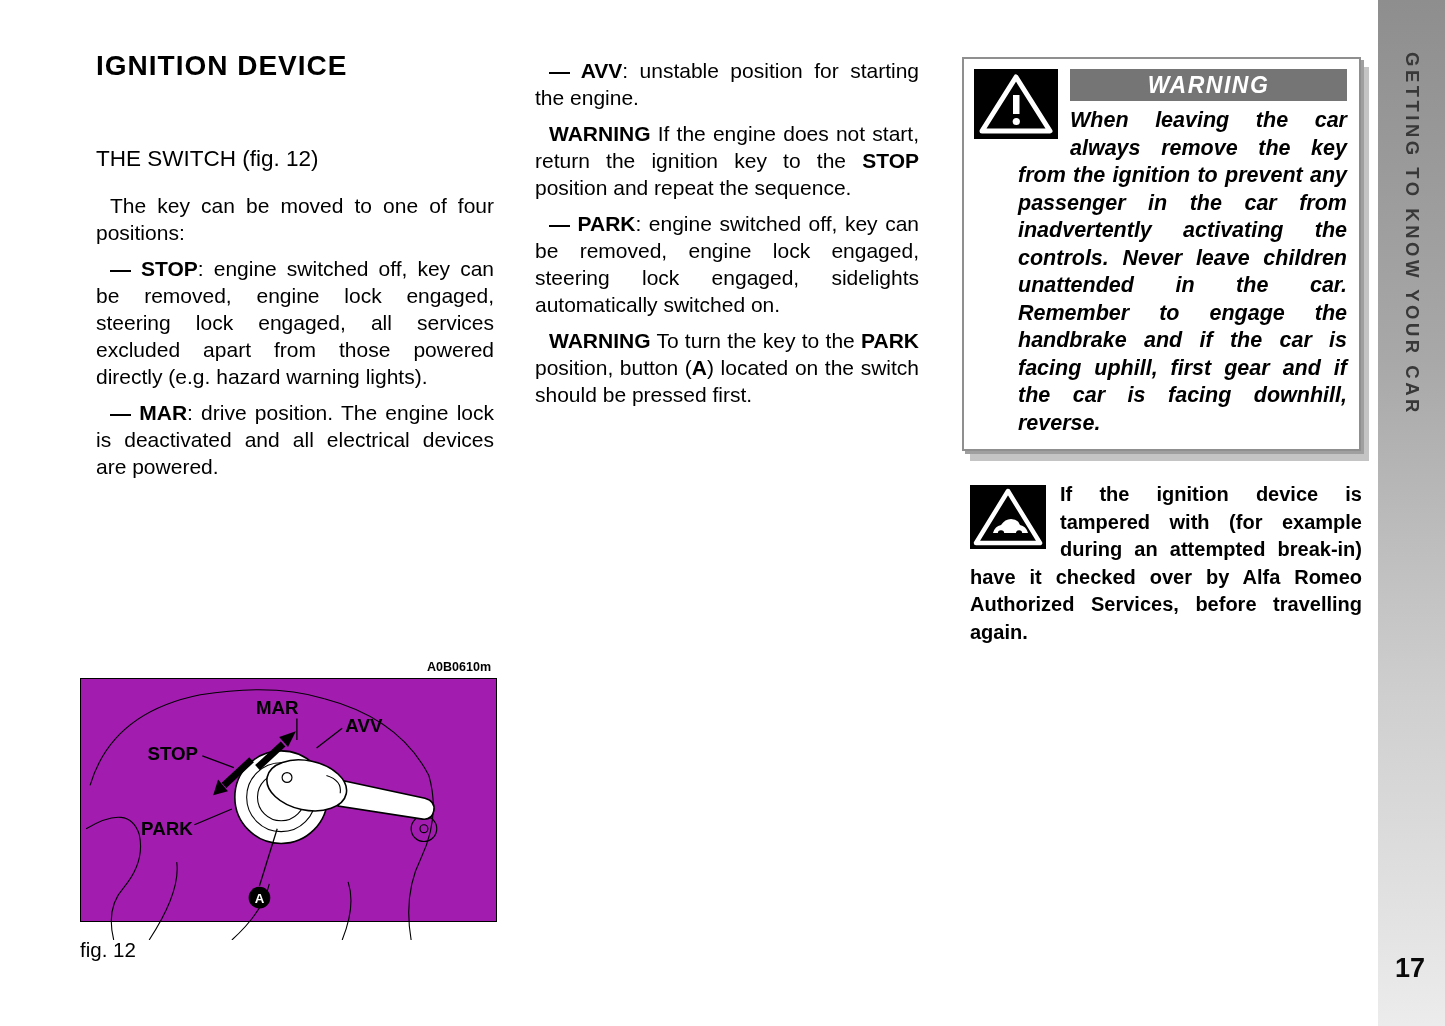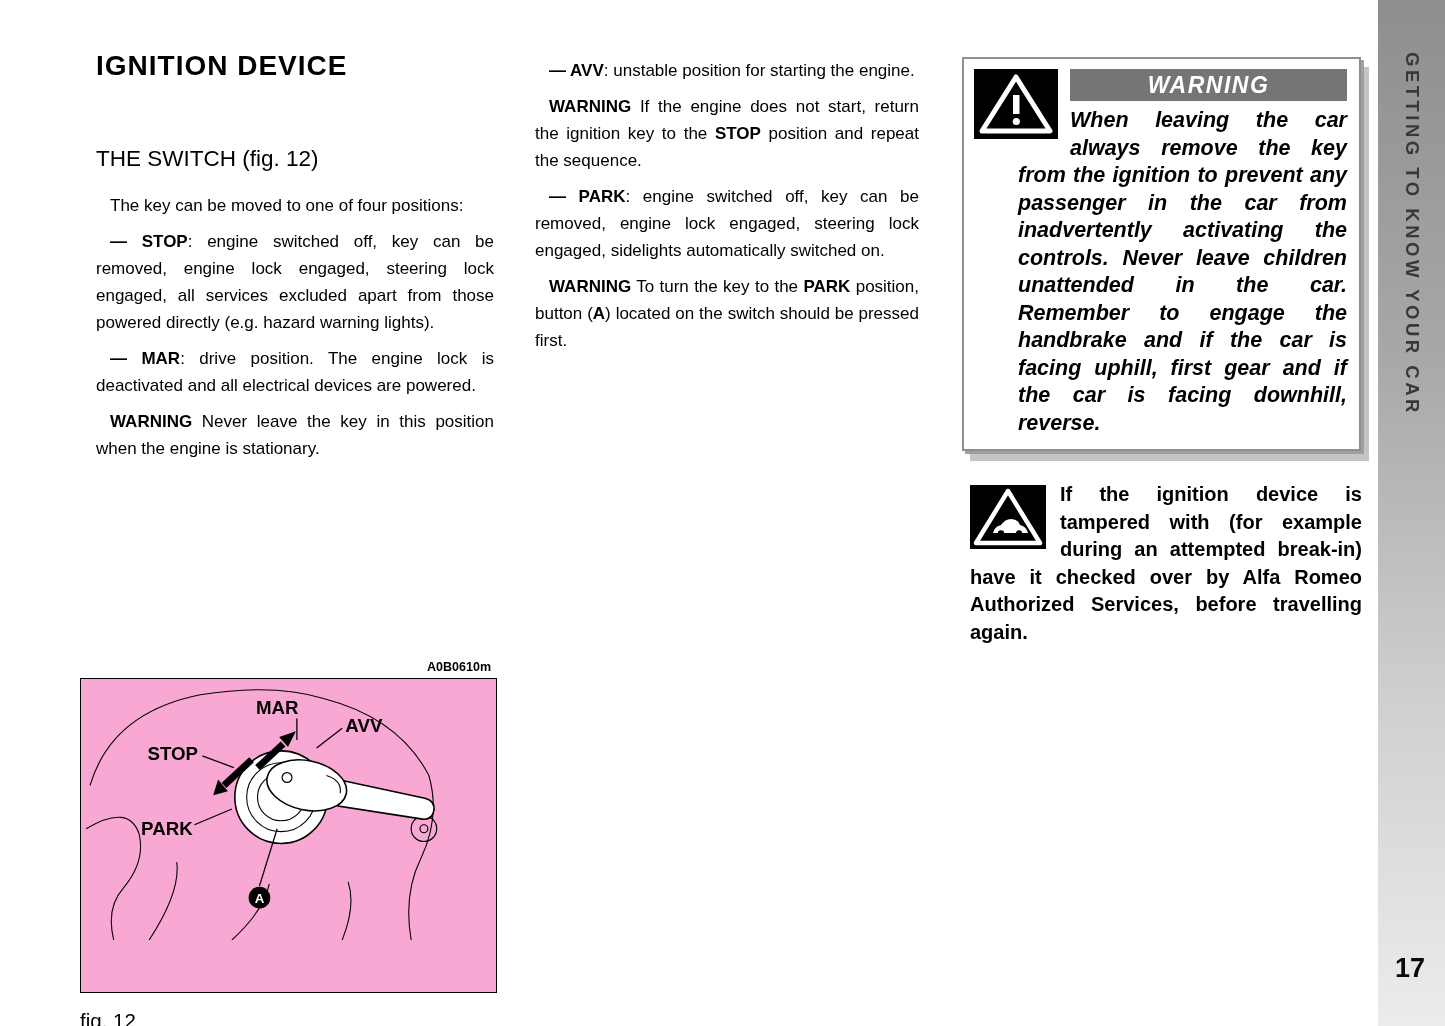--- a/index.html
+++ b/index.html
@@ -15,29 +15,29 @@
   .col-left   { left:96px;  top:50px; width:398px; }
   .col-mid    { left:535px; top:57px; width:384px; }
   .page-title {
     font-size:28px; font-weight:bold; letter-spacing:1px;
     margin:0 0 64px 0;
   }
   .section-heading {
     font-size:22.5px; font-weight:normal; margin:0 0 20px 0;
   }
   .body-text p {
-    font-size:17px; line-height:27px; text-align:justify;
+    font-size:21px; line-height:27px; text-align:justify;
     text-indent:14px; margin:0 0 9px 0;
   }
   .body-text b { font-weight:bold; }
 
   
   .figure-wrap { position:absolute; left:80px; top:660px; width:417px; }
   .figure-code { text-align:right; font-size:12.5px; font-weight:bold; margin-bottom:4px; padding-right:6px; }
-  .figure-box  { border:1.6px solid #000; width:417px; height:315px; background:#f9a8d4; }
+  .figure-box  { border:1.6px solid #000; width:417px; height:244px; background:#a21caf; }
   .figure-caption { font-size:20.5px; margin-top:16px; }
   .figure-box svg text { font-family:"Liberation Sans", sans-serif; }
 
   
   .warn-panel {
     position:absolute; left:962px; top:57px; width:399px;
     background:#fff;
     border:2px solid #8f8f8f;
     box-shadow:3px 3px 0 0 #9f9f9f, 8px 10px 0 0 #c4c4c4;
     padding-bottom:12px;
@@ -88,21 +88,20 @@
 </style>
 </head>
 <body>
 
 <div class="col col-left body-text">
   <h1 class="page-title">IGNITION DEVICE</h1>
   <h2 class="section-heading">THE SWITCH (fig. 12)</h2>
   <p><span>The key can be moved to one of four positions:</span></p>
   <p><b>— STOP</b><span>: engine switched off, key can be removed, engine lock engaged, steering lock engaged, all services excluded apart from those powered directly (e.g. hazard warning lights).</span></p>
   <p><b>— MAR</b><span>: drive position. The engine lock is deactivated and all electrical devices are powered.</span></p>
-  <p><b>WARNING</b><span> Never leave the key in this position when the engine is stationary.</span></p>
 </div>
 
 <div class="col col-mid body-text">
   <p><b>— AVV</b><span>: unstable position for starting the engine.</span></p>
   <p><b>WARNING</b><span> If the engine does not start, return the ignition key to the </span><b>STOP</b><span> position and repeat the sequence.</span></p>
   <p><b>— PARK</b><span>: engine switched off, key can be removed, engine lock engaged, steering lock engaged, sidelights automatically switched on.</span></p>
   <p><b>WARNING</b><span> To turn the key to the </span><b>PARK</b><span> position, button (</span><b>A</b><span>) located on the switch should be pressed first.</span></p>
 </div>
 
 <div class="warn-panel">

